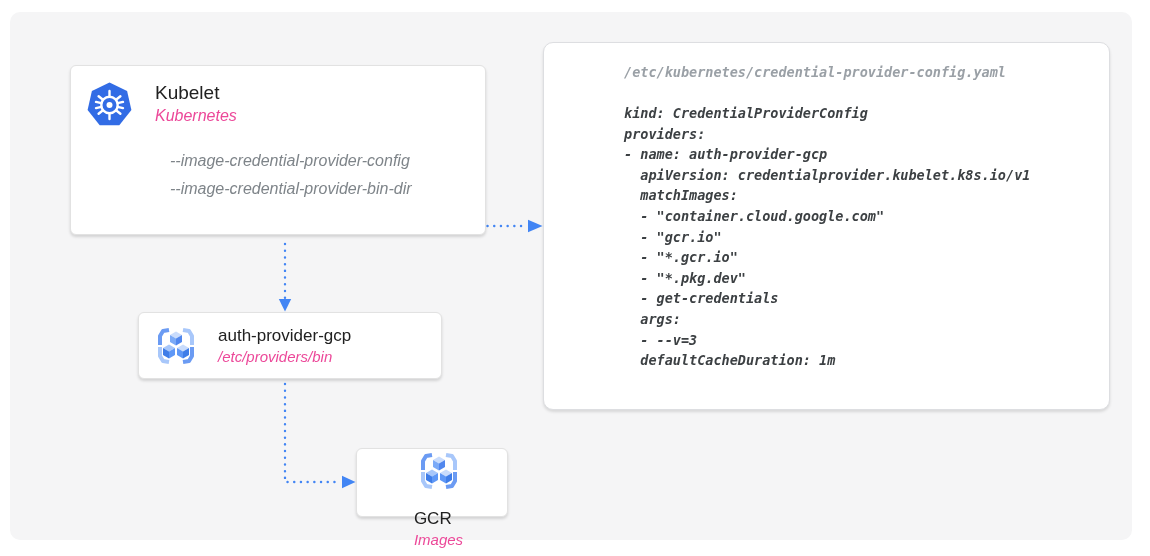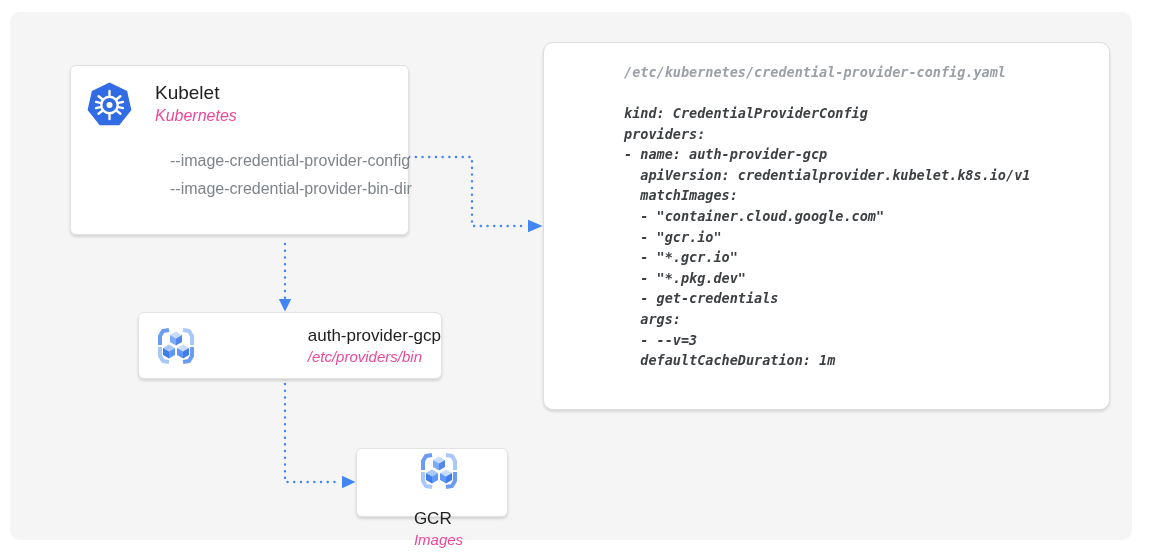--- a/index.html
+++ b/index.html
@@ -21,28 +21,28 @@
     pointer-events: none;
   }
   .node {
     position: absolute;
     background: #ffffff;
     border: 1px solid #E2E2E2;
     border-radius: 6px;
     box-shadow: 0 2px 3px rgba(0,0,0,0.14);
     box-sizing: border-box;
   }
-  .node-kubelet { left: 70px; top: 65px; width: 339px; height: 170px; padding: 15px 0 0 15px; }
+  .node-kubelet { left: 70px; top: 65px; width: 416px; height: 170px; padding: 15px 0 0 15px; }
   .head { display: flex; gap: 22px; align-items: flex-start; }
   .icon { flex: 0 0 auto; display: block; }
   .title { font-size: 19px; color: #212121; line-height: 24px; }
   .subtitle { font-size: 16px; color: #ec4899; line-height: 22px; font-style: italic; }
   .flags { margin: 19px 0 0 84px; font-size: 16px; color: #7E8489; line-height: 28px; }
-  .flag { white-space: pre; }
-  .node-auth { left: 138px; top: 312px; width: 304px; height: 67px; display: flex; align-items: center; gap: 20px; padding-left: 15px; justify-content: space-between; }
+  .flag { white-space: pre; font-style: italic; }
+  .node-auth { left: 138px; top: 312px; width: 304px; height: 67px; display: flex; align-items: center; gap: 20px; padding-left: 15px; }
   .node-auth .title, .node-gcr .title { font-size: 17px; line-height: 22px; }
   .node-auth .subtitle, .node-gcr .subtitle { font-size: 15px; line-height: 20px; }
   .node-gcr { left: 356px; top: 448px; width: 152px; height: 69px; display: flex; align-items: center; gap: 15px; padding-left: 13px; flex-direction: column; }
   .code-panel {
     position: absolute; left: 543px; top: 42px;
     width: 567px; height: 368px;
     background: #ffffff;
     border: 1px solid #DDDEE1;
     border-radius: 10px;
     box-shadow: 0 2px 3px rgba(0,0,0,0.12);

